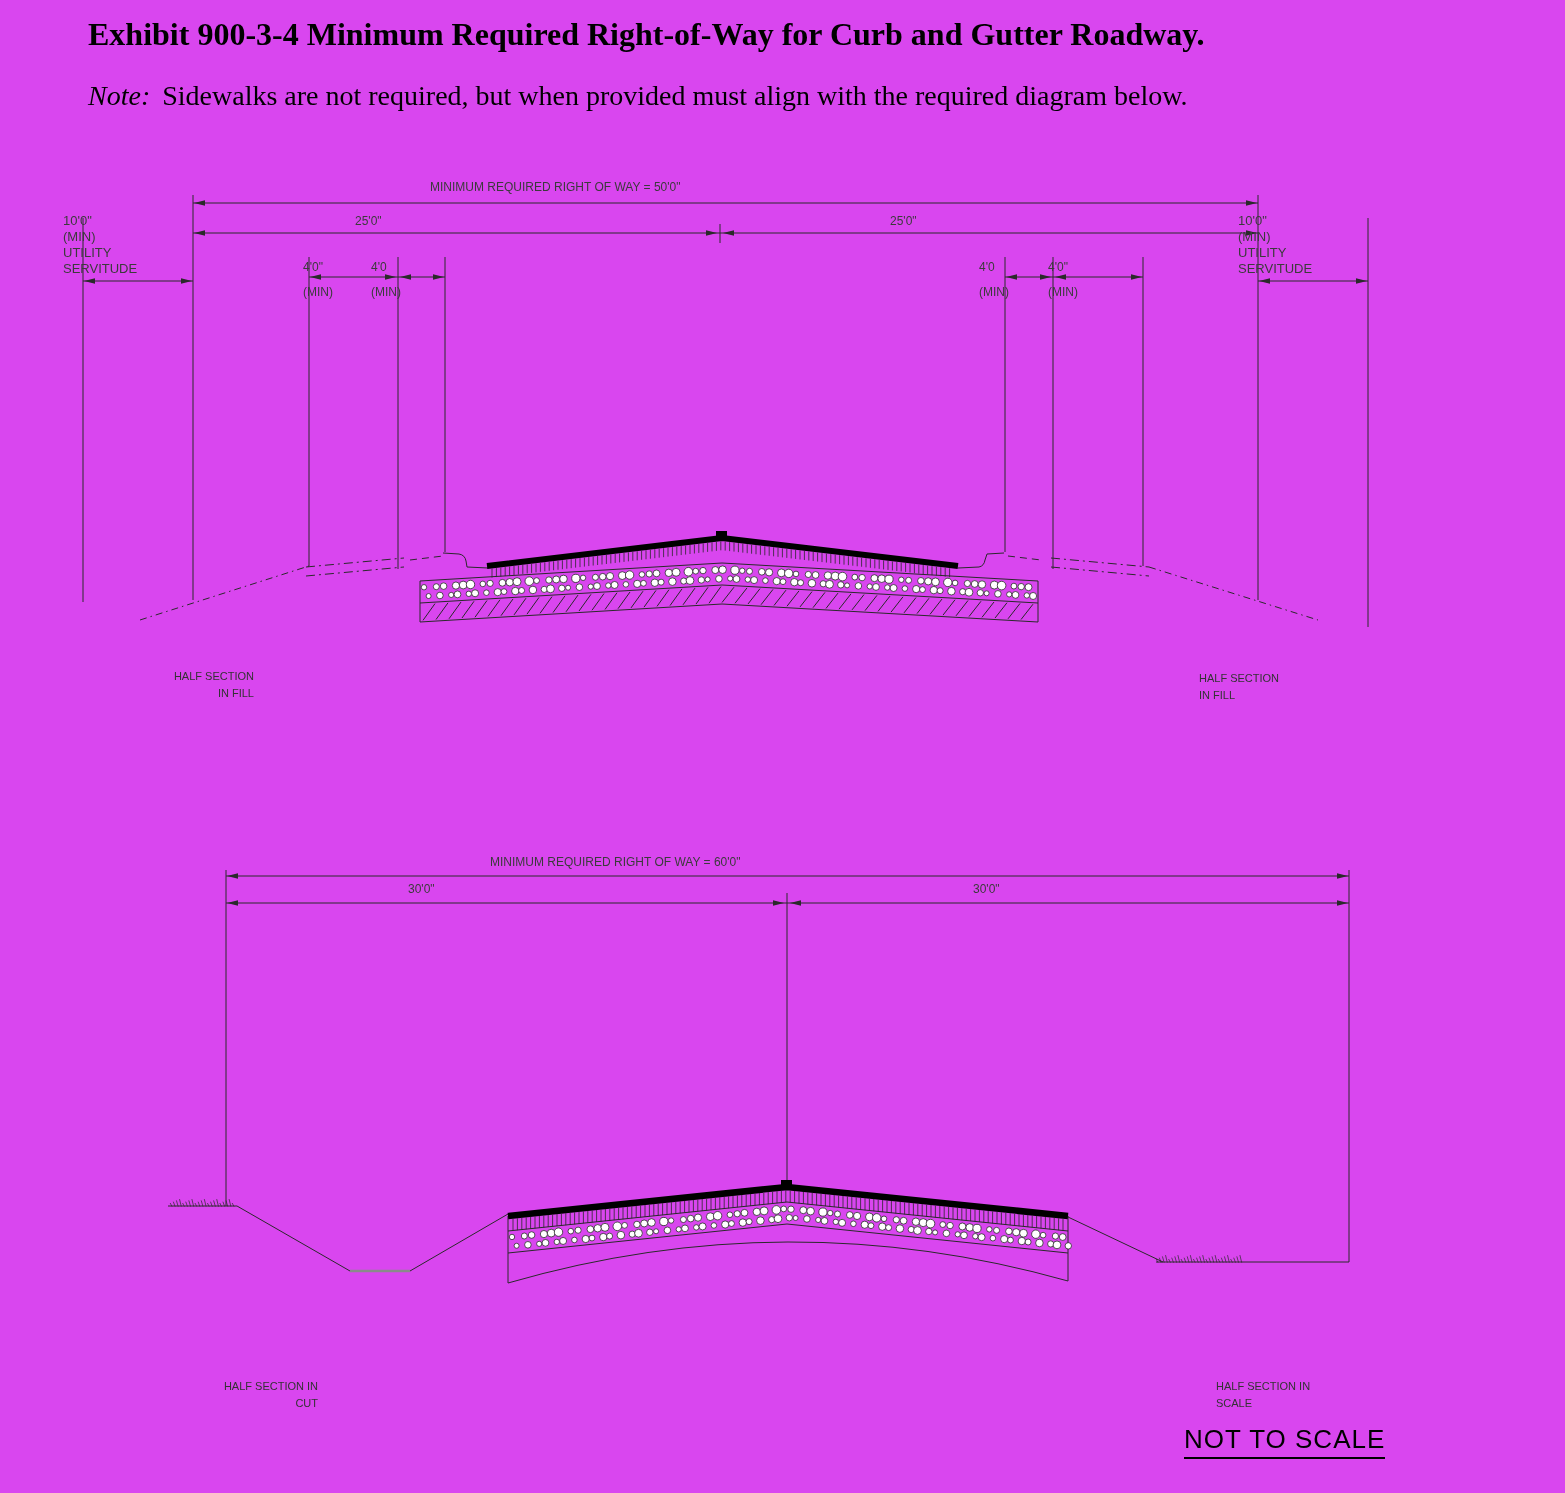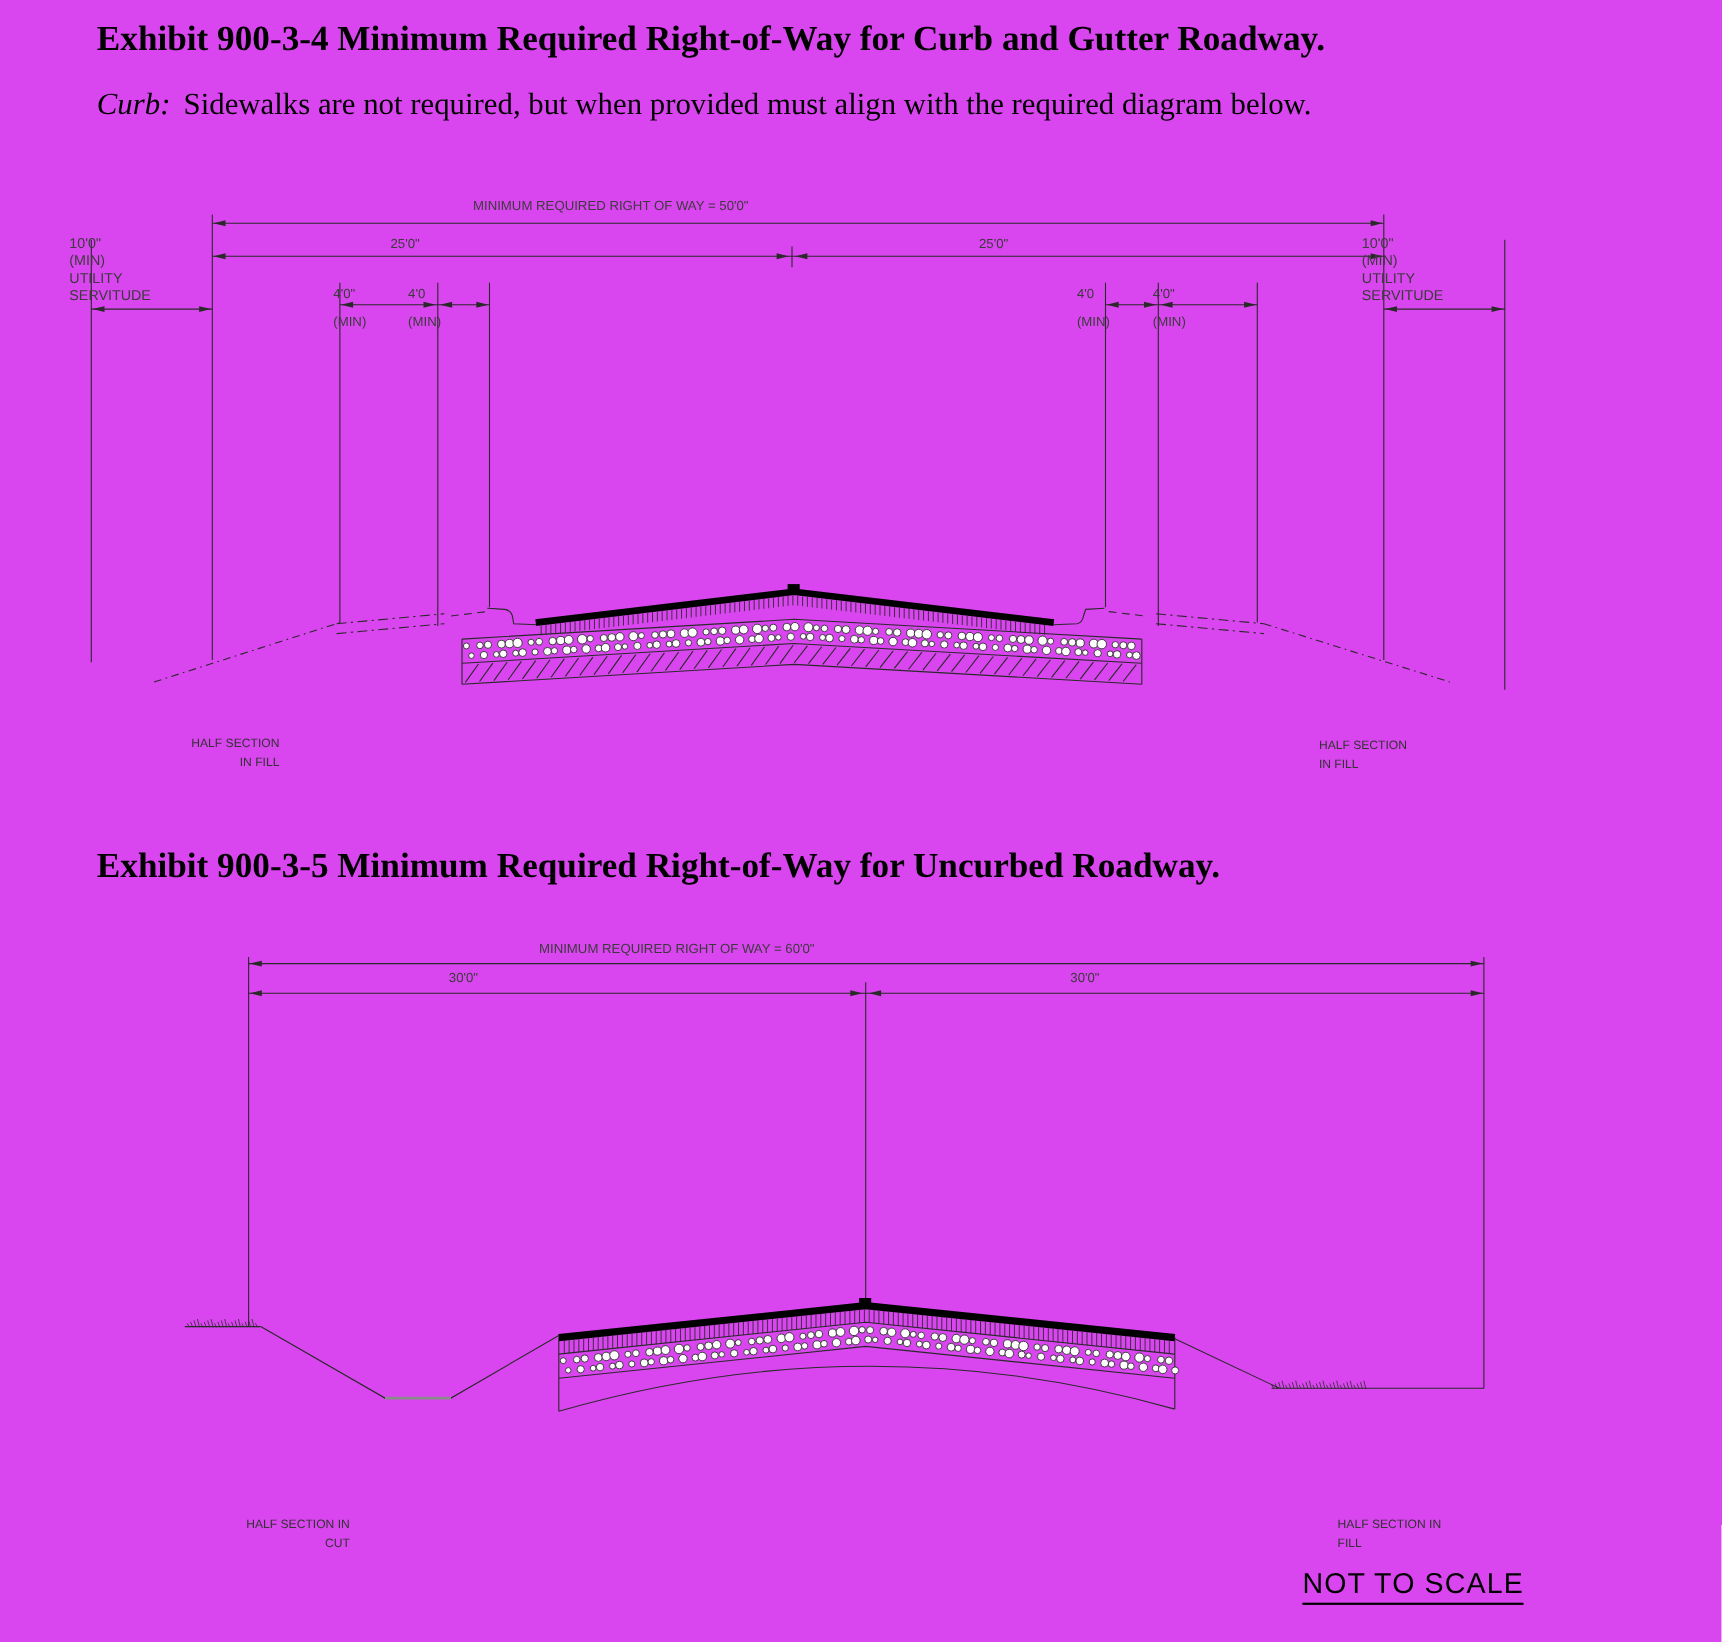--- a/index.html
+++ b/index.html
@@ -17,24 +17,23 @@
   svg{position:absolute;left:0;top:0;}
 </style>
 </head>
 <body>
 
 <div class="page">
 
   <h1 class="title" style="left:88px;top:16px;">Exhibit 900-3-4 Minimum Required Right-of-Way for Curb and Gutter Roadway.</h1>
 
   <p class="note" style="left:88px;top:80px;">
-    <span class="note-label">Curb:</span><span>Sidewalks are not required, but when provided must align with the required diagram below.</span>
+    <span class="note-label">Note:</span><span>Sidewalks are not required, but when provided must align with the required diagram below.</span>
   </p>
 
-  <h1 class="title" style="left:88px;top:768px;">Exhibit 900-3-5 Minimum Required Right-of-Way for Uncurbed Roadway.</h1>
 
   <svg id="linework" width="1565" height="1493" viewBox="0 0 1565 1493">
 
     <g stroke="#2a2a2a" stroke-width="1" fill="none">
       <line x1="83" y1="218" x2="83" y2="602"></line>
       <line x1="193" y1="195" x2="193" y2="600"></line>
       <line x1="1258" y1="195" x2="1258" y2="600"></line>
       <line x1="1368" y1="218" x2="1368" y2="627"></line>
       <line x1="309" y1="257" x2="309" y2="566"></line>
       <line x1="398" y1="257" x2="398" y2="569"></line>
@@ -783,18 +782,18 @@
   <div class="dlabel" style="left:490px;top:856px;width:600px;">MINIMUM REQUIRED RIGHT OF WAY = 60'0"</div>
   <div class="dlabel" style="left:408px;top:883px;width:200px;">30'0"</div>
   <div class="dlabel" style="left:973px;top:883px;width:200px;">30'0"</div>
 
   <div class="dlabel cap" style="left:160px;top:1378px;width:158px;text-align:right;">
     <div>HALF SECTION IN</div>
     <div>CUT</div>
   </div>
   <div class="dlabel cap" style="left:1216px;top:1378px;width:170px;text-align:left;">
     <div>HALF SECTION IN</div>
-    <div>FILL</div>
+    <div>SCALE</div>
   </div>
 
   <div class="nts" style="left:1184px;top:1424px;">NOT TO SCALE</div>
 
 </div>
 
 </body></html>

